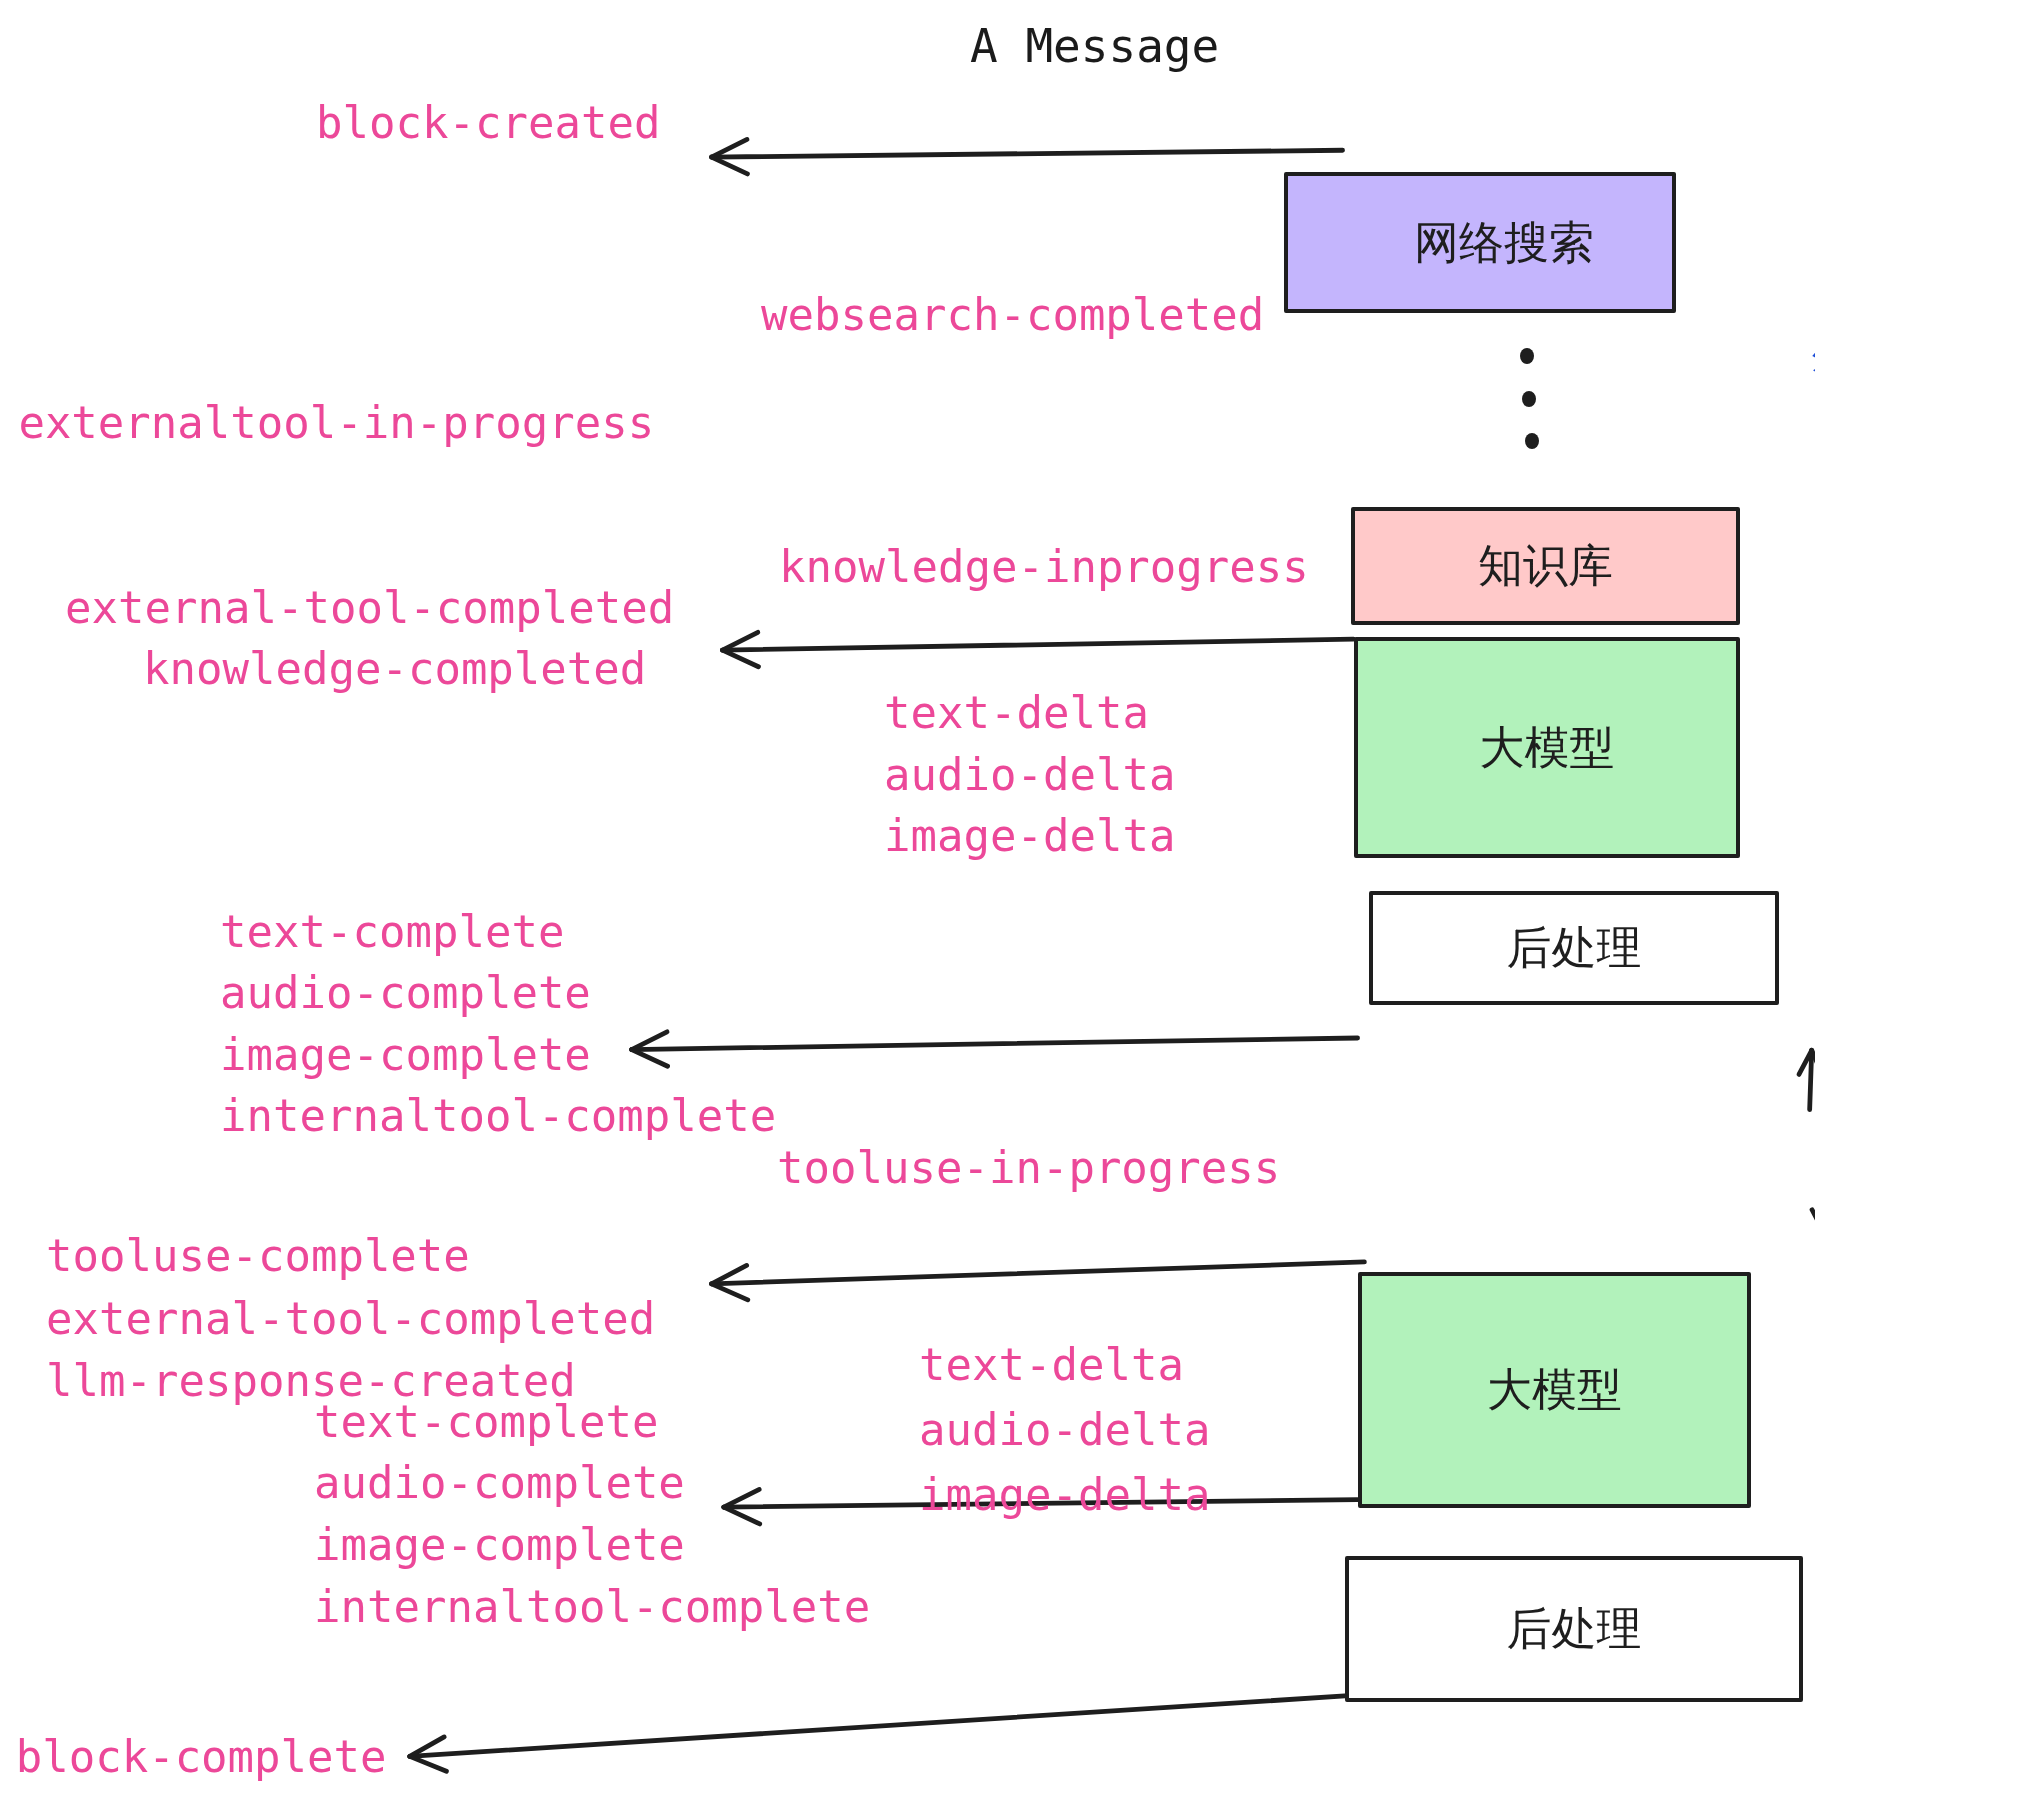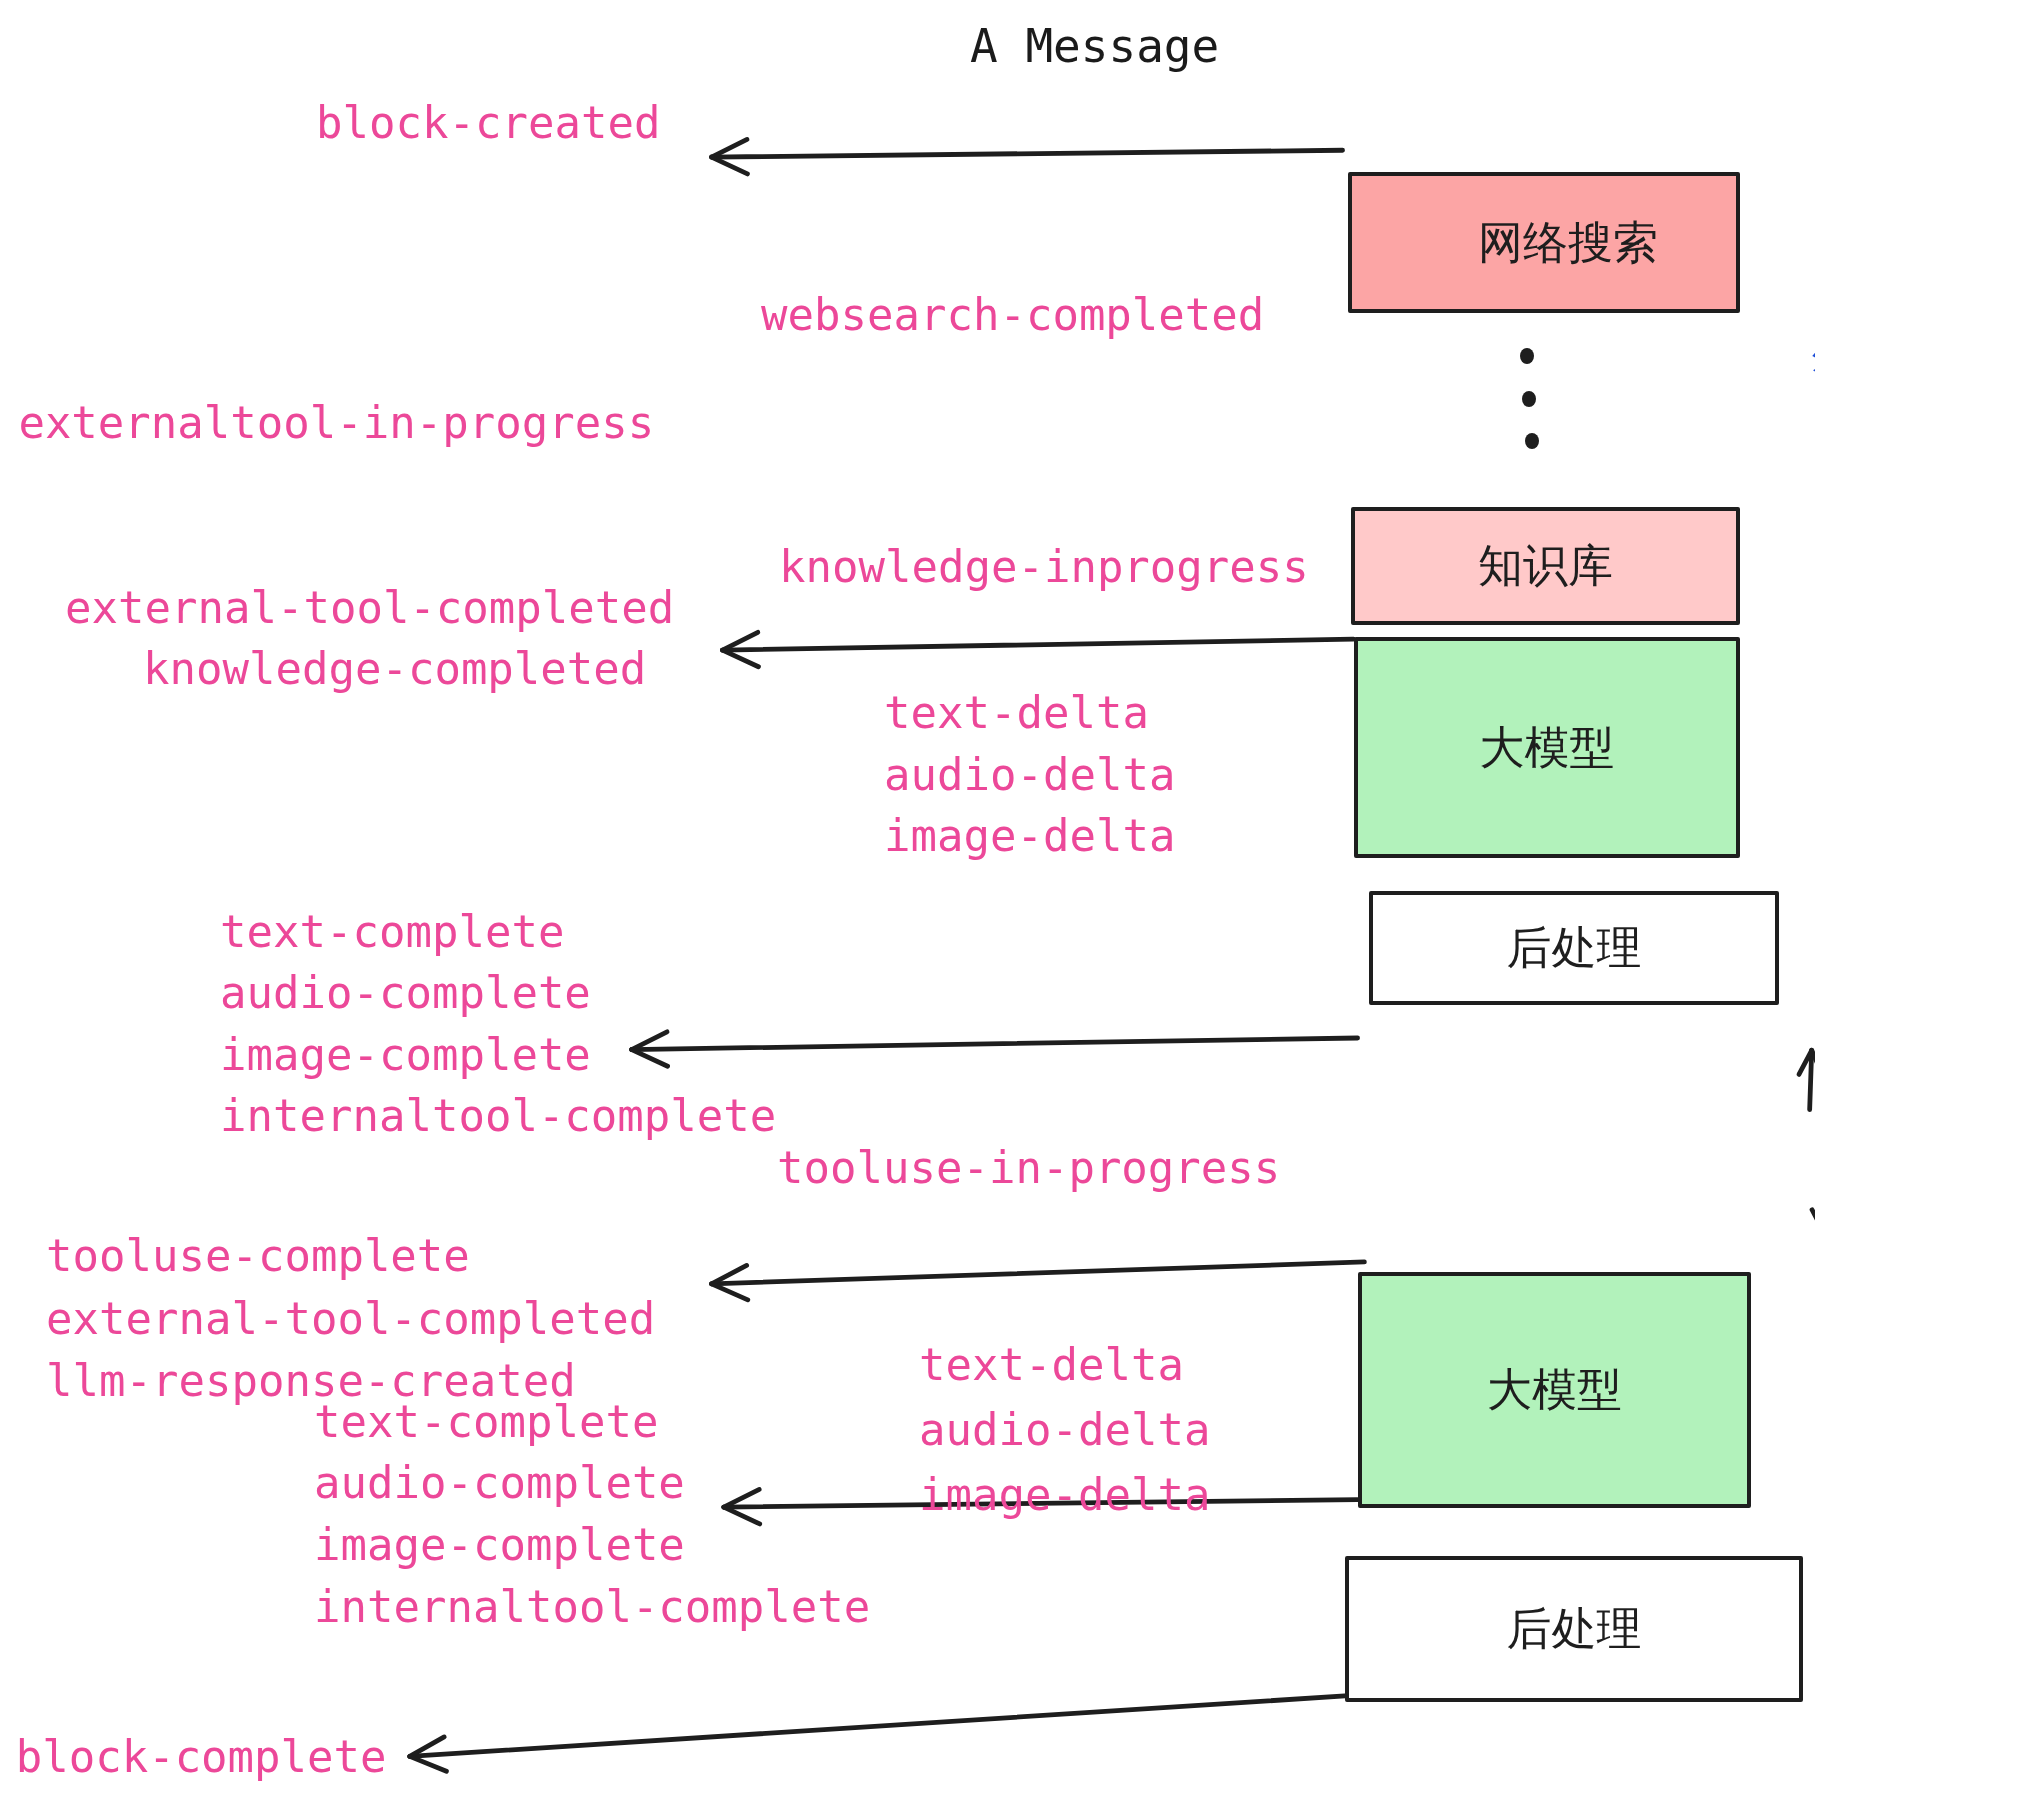--- a/index.html
+++ b/index.html
@@ -112,21 +112,21 @@
         <line x1="2653" y1="1538" x2="2669.1470283152958" y2="1574.5960855363662"></line>
         <line x1="2653" y1="1538" x2="2634.3704551710716" y2="1573.3968933589792"></line>
       </g>
       <g fill="none" stroke="#1e1e1e" stroke-width="7" stroke-linecap="round">
         <line x1="2668" y1="1677" x2="2672" y2="1807"></line>
         <line x1="2672" y1="1807" x2="2653.5018904780245" y2="1771.5342426541742"></line>
         <line x1="2672" y1="1807" x2="2688.282672826281" y2="1770.4640647357662"></line>
       </g>
     </svg>
   <div class="title" style="left: 970px; top: 19px;">A Message</div>
-<div class="box" style="left: 1348px; top: 172px; width: 392px; height: 141px; background: #fca5a5; padding-left: 48px;">
+<div class="box" style="left: 1284px; top: 172px; width: 392px; height: 141px; background: #c4b5fd; padding-left: 48px;">
       <span class="lbl">网络搜索</span>
     </div>
     <div class="box" style="left: 1351px; top: 507px; width: 389px; height: 118px; background: rgb(255, 201, 201);">
       <span class="lbl">知识库</span>
     </div>
     <div class="box" style="left: 1354px; top: 637px; width: 386px; height: 221px; background: rgb(178, 242, 187);">
       <span class="lbl">大模型</span>
     </div>
     <div class="box" style="left: 1369px; top: 891px; width: 410px; height: 114px; background: rgb(255, 255, 255);">
       <span class="lbl">后处理</span>

